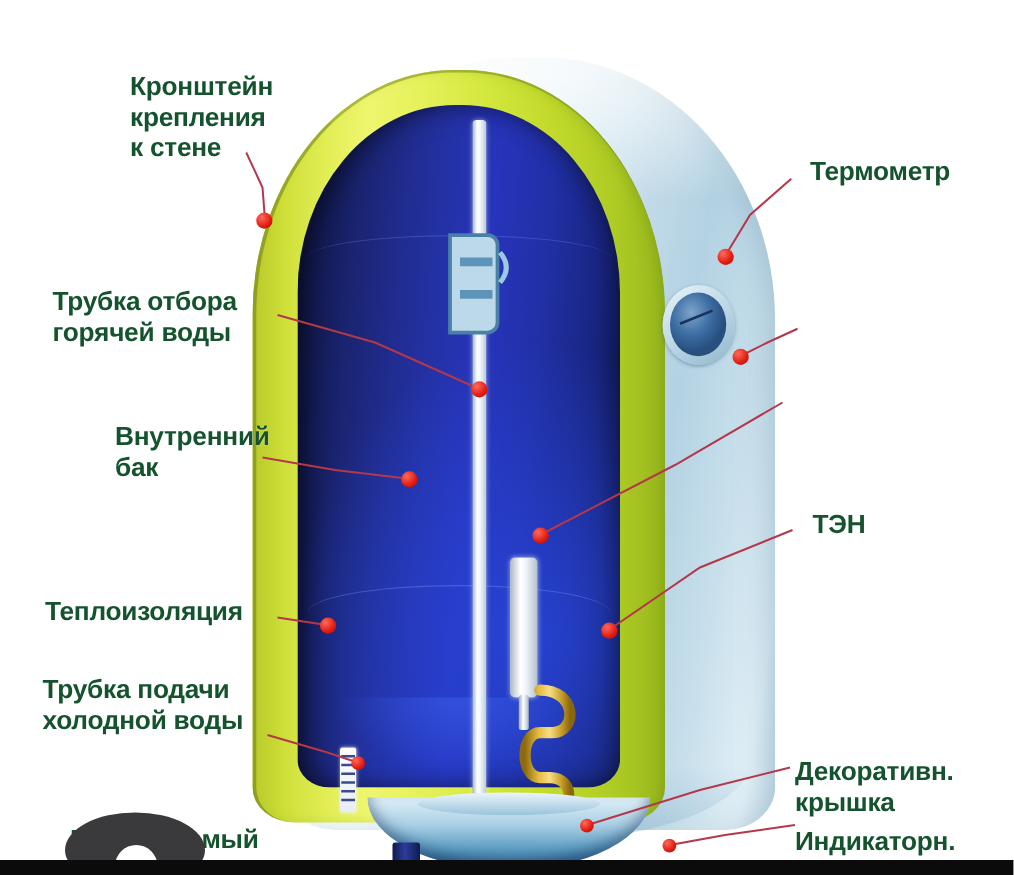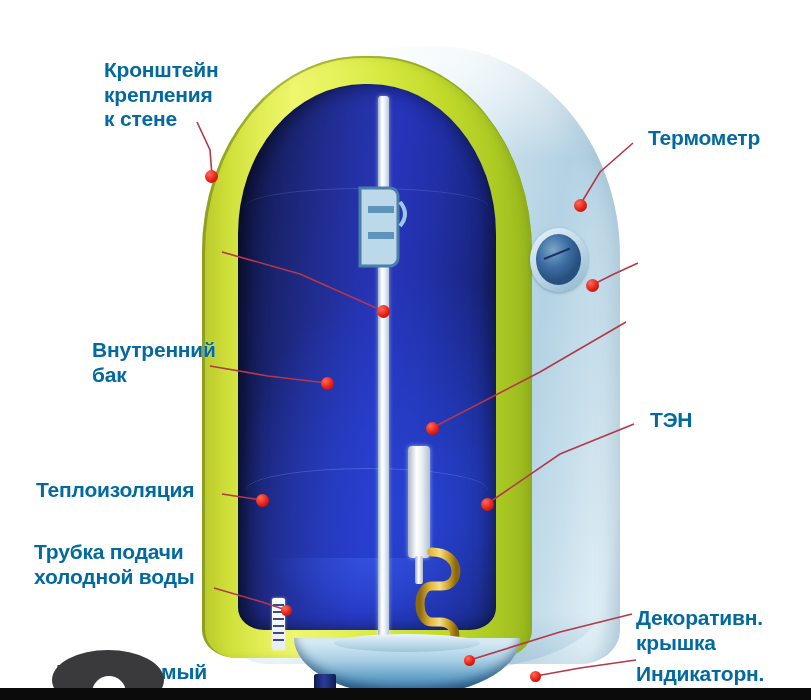--- a/index.html
+++ b/index.html
@@ -7,21 +7,21 @@
   body {
     background:#ffffff;
     font-family:"Liberation Sans", sans-serif;
     position:relative;
   }
   #stage { position:absolute; inset:0; width:811px; height:700px; overflow:hidden; background:#fff; }
 
   
   .label {
     position:absolute;
-    color:#0369a1;
+    color:#14532d;
     font-weight:bold;
     font-size:21px;
     line-height:1.17;
     letter-spacing:-0.2px;
     white-space:pre-line;
     text-shadow:0 0 1px rgba(255,255,255,.9);
   }
   .label.r { text-align:left; }
 
   
@@ -294,20 +294,22 @@
   <div class="dot" style="left:586px; top:279px;"></div>
   <div class="dot" style="left:426px; top:422px;"></div>
   <div class="dot" style="left:481px; top:498px;"></div>
   <div class="dot sm" style="left:464px; top:655px;"></div>
   <div class="dot sm" style="left:530px; top:671px;"></div>
 
   <div class="label" style="left:104px; top:58px;">Кронштейн
 крепления
 к стене</div>
 
+  <div class="label" style="left:42px; top:230px;">Трубка отбора
+горячей воды</div>
 
   <div class="label" style="left:60px; top:338px;margin-left:32px;">Внутренний
 бак</div>
 
   <div class="label" style="left:36px; top:478px;">Теплоизоляция</div>
 
   <div class="label" style="left:34px; top:540px;">Трубка подачи
 холодной воды</div>
 
   <div class="label" style="left:56px; top:660px;">Регулируемый</div>

